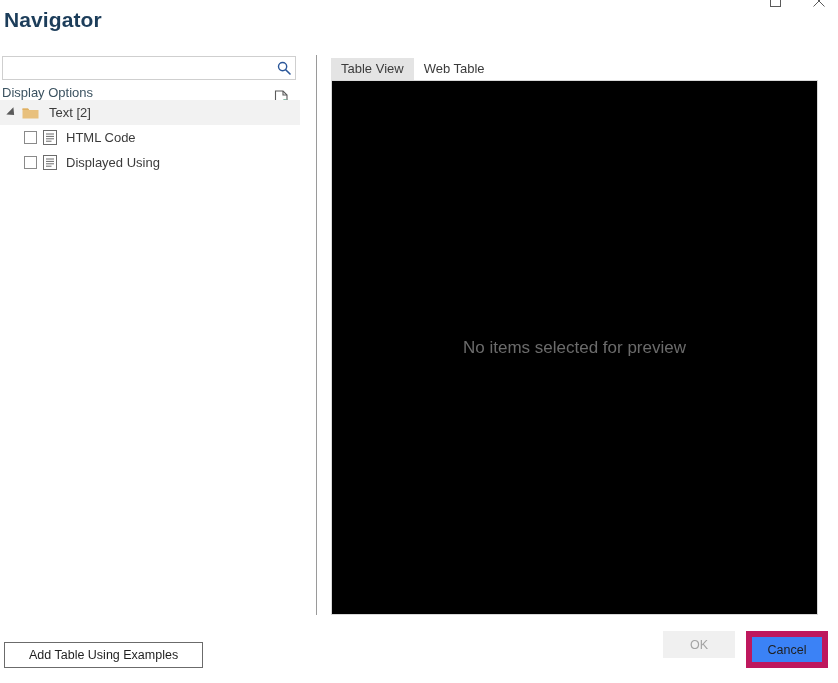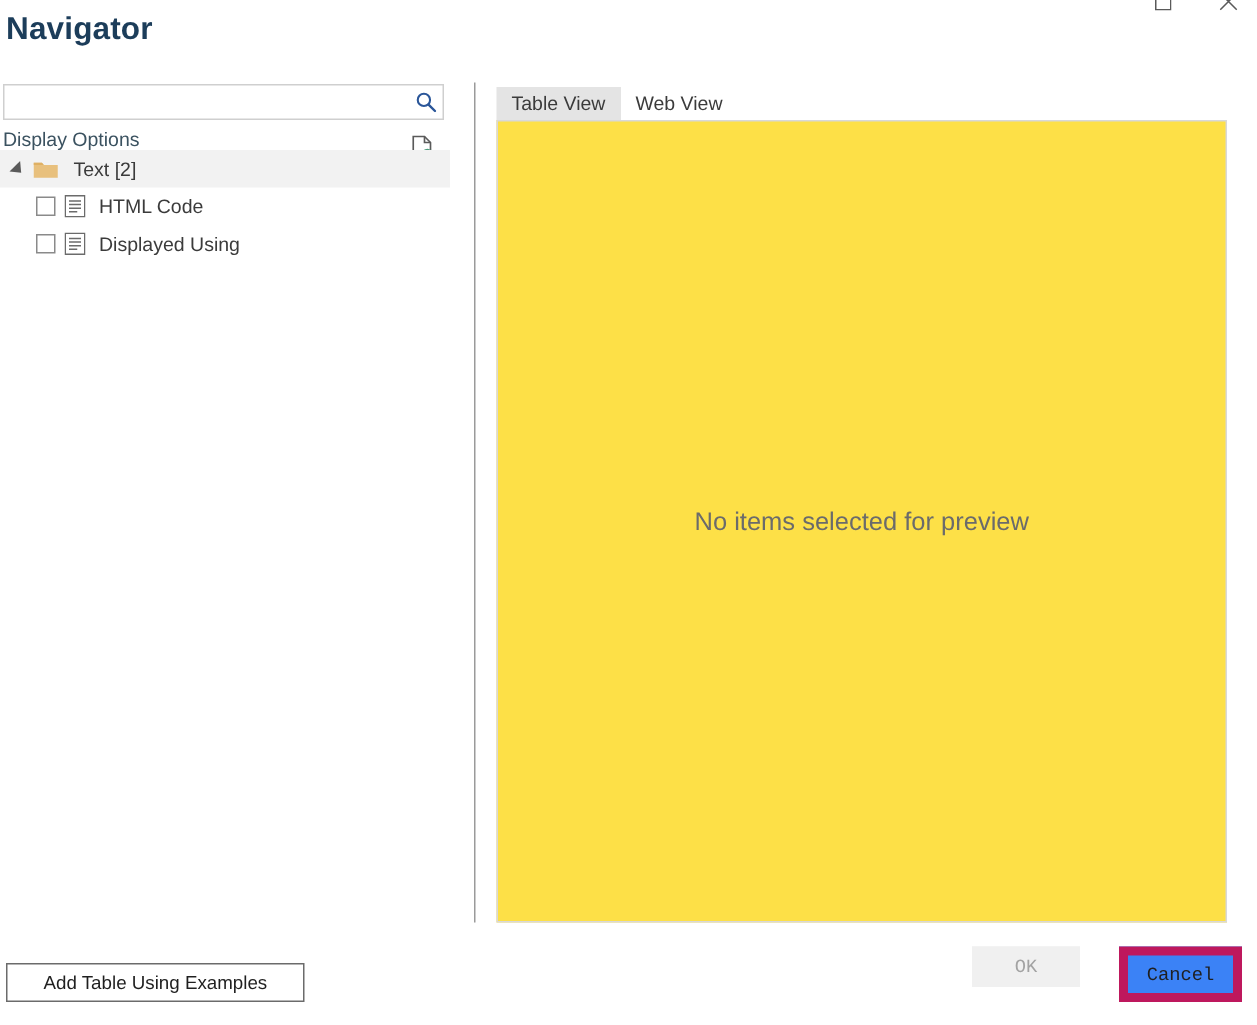--- a/index.html
+++ b/index.html
@@ -204,21 +204,21 @@
   .tab.active {
     background: #e4e4e4;
   }
   .preview-box {
     position: absolute;
     left: 0;
     top: 22px;
     right: 0;
     bottom: 0;
     border: 1px solid #d8d8d8;
-    background: #fde047;
+    background: #000000;
     box-sizing: border-box;
     display: flex;
     align-items: center;
     justify-content: center;
   }
   .preview-empty {
     color: #6b6b6b;
     font-size: 17px;
   }
 
@@ -237,22 +237,21 @@
     padding: 5px 24px;
     box-sizing: border-box;
     cursor: default;
     line-height: 14px;
   }
   .footer-right {
     position: absolute;
     right: 10px;
     bottom: 15px;
     display: flex;
-    gap: 26px;
-    font-family: Liberation Mono, monospace;
+    gap: 11px;
   }
   .btn-ok {
     width: 70px;
     height: 25px;
     background: #f0f0f0;
     border: 1px solid #f0f0f0;
     color: #a3a3a3;
     font-size: 12.5px;
     display: flex;
     align-items: center;
@@ -361,21 +360,21 @@
     </div>
 
   </div>
 </div>
 
 <div class="v-divider"></div>
 
 <div class="right-panel">
   <div class="tab-strip">
     <div class="tab active">Table View</div>
-    <div class="tab">Web View</div>
+    <div class="tab">Web Table</div>
   </div>
   <div class="preview-box">
     <div class="preview-empty">No items selected for preview</div>
   </div>
 </div>
 
 <div class="footer-left">
   <button class="btn">Add Table Using Examples</button>
 </div>
 

